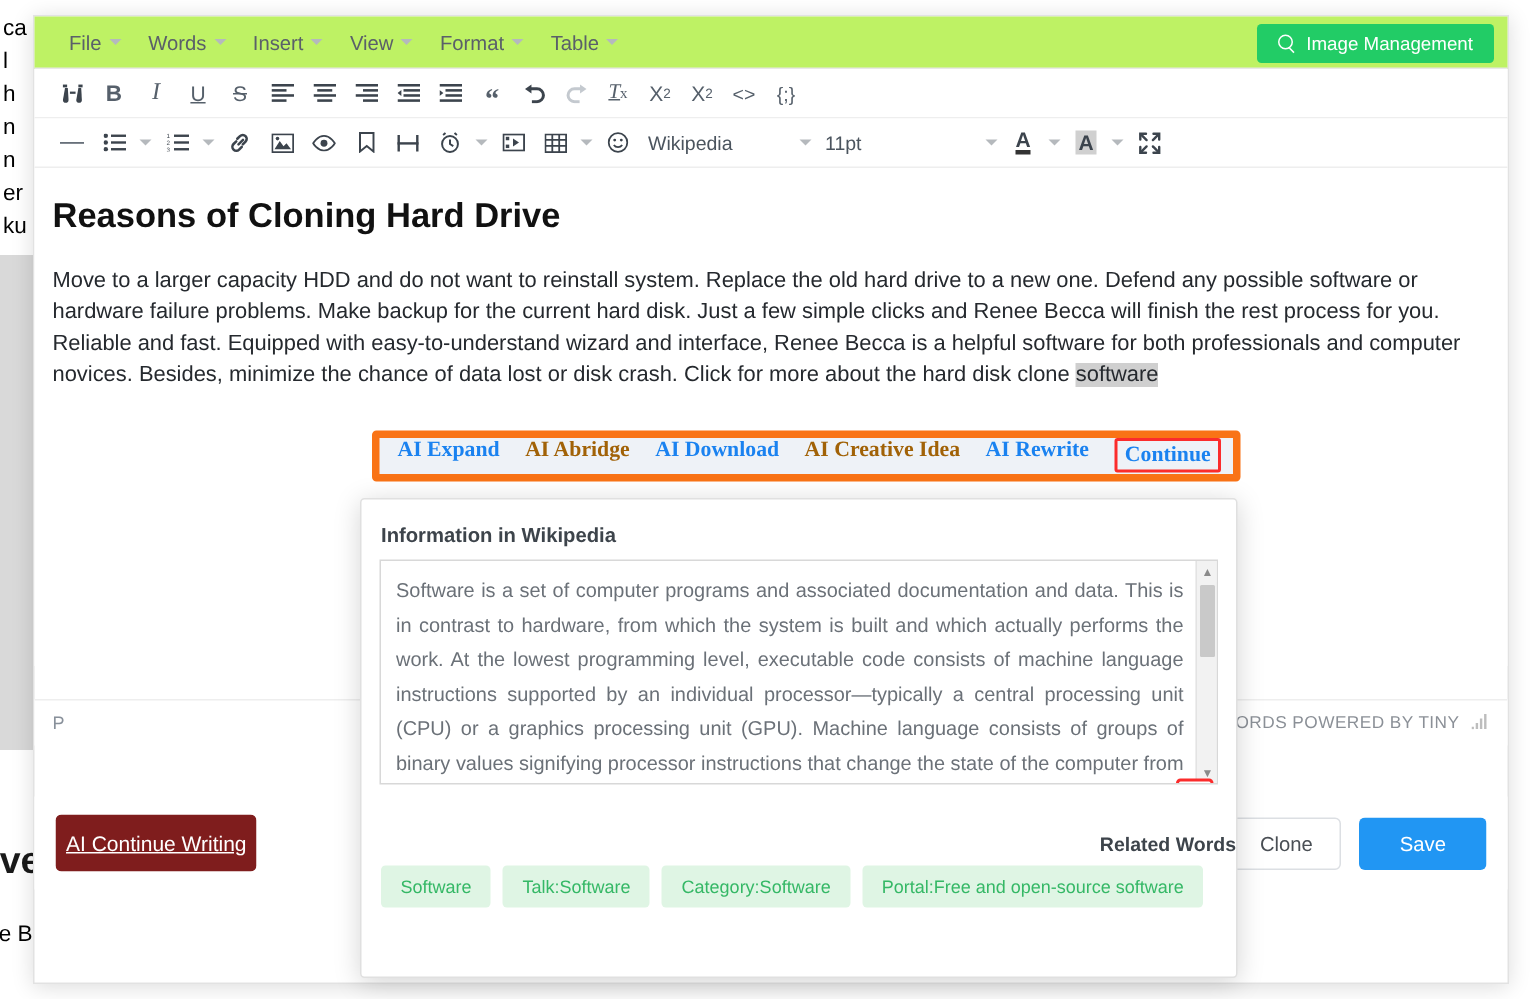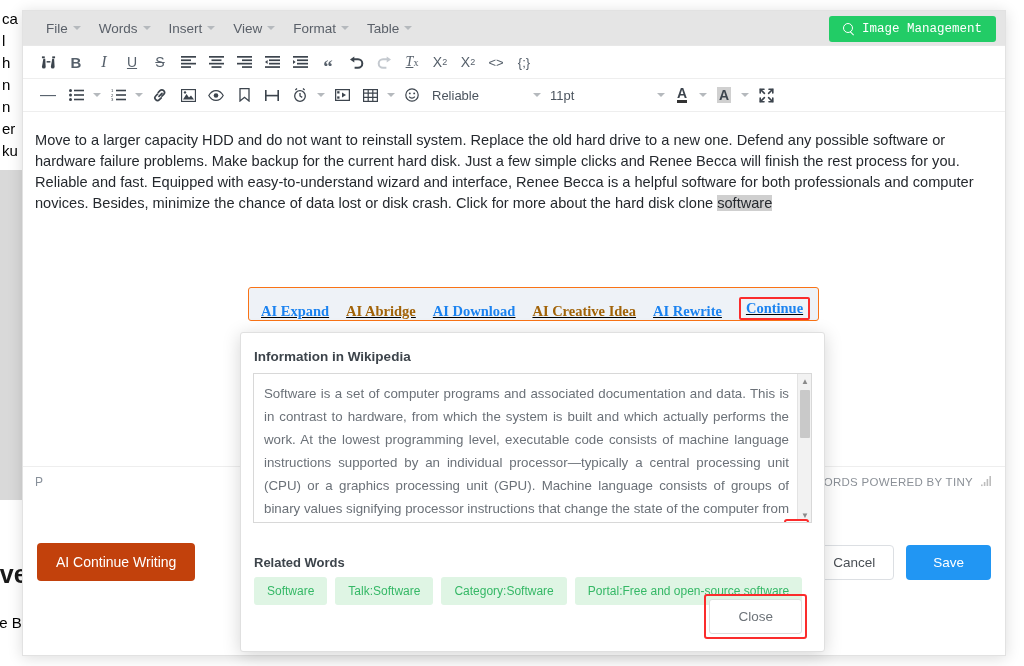--- a/index.html
+++ b/index.html
@@ -44,21 +44,21 @@
     box-shadow: 0 2px 14px rgba(0,0,0,.14);
   }
 
   
   #menubar {
     position: relative;
     height: 35px;
     border-bottom: 1px solid #e8e8e8;
     display: flex; 
     padding-left: 14px;
-    background: #e5e5e5;
+    background: #bef264;
   }
   .menu-item {
     display: flex; align-items: center; gap: 5px;
     font-size: 13.5px; color: #5a6069;
     padding: 3px 9px; border-radius: 3px;
     cursor: pointer;
   }
   .caret-dn {
     width: 0; height: 0;
     border-left: 4px solid transparent;
@@ -70,21 +70,21 @@
     position: absolute; right: 9px; top: 5px;
     height: 26px;
     background: #22cc66;
     color: #fff;
     border-radius: 3px;
     display: flex; align-items: center; gap: 7px;
     padding: 0 14px;
     font-size: 12.5px;
     cursor: pointer;
     border: none;
-    font-family: Liberation Mono, monospace;
+    font-family: Liberation Sans, sans-serif;
     margin-left: 24px;
   }
   .srch-ico { width: 12px; height: 12px; position: relative; display:inline-block;}
   .srch-ico::before {
     content: ""; position: absolute; left: 0; top: 0;
     width: 8px; height: 8px; border: 1.4px solid #fff; border-radius: 50%;
   }
   .srch-ico::after {
     content: ""; position: absolute; left: 7.5px; top: 7.5px;
     width: 5px; height: 1.4px; background: #fff;
@@ -174,37 +174,36 @@
     background: #fff;
   }
   .btn {
     font-size: 13.5px;
     border-radius: 4px;
     padding: 9px 18px;
     cursor: pointer;
     border: 1px solid transparent;
     font-family: "Liberation Sans", sans-serif;
   }
-  #ai-continue-writing-button { background: #c2410c; color: #fff; padding: 10px 18px; font-size: 14px; }
+  #ai-continue-writing-button { background: #7f1d1d; color: #fff; padding: 10px 6px; font-size: 14px; text-decoration: underline; }
   #cancel-button { background: #fff; color: #4a4f55; border: 1px solid #dcdfe3; margin-left: auto; }
   #save-button { background: #2196f3; color: #fff; margin-left: 12px; padding: 9px 26px; }
 
   
   #ai-toolbar {
     position: absolute;
     left: 248px; top: 287px;
     height: 34px;
     background: #eef2f7;
-    border: 1px solid #f97316;
+    border: 5px solid #f97316;
     border-radius: 3px;
-    display: flex; align-items: flex-end;
+    display: flex; align-items: flex-start;
     padding: 0 12px;
     gap: 17px;
     z-index: 30;
-    text-decoration: underline;
   }
   .ai-opt {
     font-size: 14.5px; font-weight: bold; color: #1a82f0;
     cursor: pointer; font-family: "Liberation Serif", serif;
     white-space: nowrap;
   }
   .ai-opt.disabled { color: #a16207; cursor: default; }
   .ai-opt.boxed {
     border: 2px solid #fb2c2c;
     padding: 1px 5px;
@@ -266,20 +265,21 @@
   }
   #copy-button {
     width: 19px; height: 19px;
     display: flex; align-items: center; justify-content: center;
     cursor: pointer;
   }
 
   #related-words-title {
     font-size: 13px; font-weight: bold; color: #3d444b;
     padding: 32px 0 7px 13px;
+    text-align: right;
   }
   #related-words-list {
     display: flex; gap: 8px; padding-left: 13px; flex-wrap: wrap;
   }
   .rw-tag {
     background: #dff5e4;
     color: #35b866;
     font-size: 12px;
     padding: 7px 13px;
     border-radius: 3px;
@@ -539,21 +539,21 @@
     <div class="tb">
       <svg width="14" height="14" viewBox="0 0 14 14">
           <circle cx="7" cy="7" r="6.2" stroke="#3c444d" stroke-width="1.2" fill="none"></circle>
       <circle cx="4.8" cy="5.4" r="0.95" fill="#3c444d"></circle>
           <circle cx="9.2" cy="5.4" r="0.95" fill="#3c444d"></circle>
       <path d="M4.2 8.6 a3.4 3.4 0 005.6 0" stroke="#3c444d" stroke-width="1.2" fill="none"></path>
         </svg>
     </div>
 
     <div class="sel-box fmt-label">
-      <span style="flex:1">Reliable</span>
+      <span style="flex:1">Wikipedia</span>
     </div>
     <div class="tb-caret">
         <span class="caret-dn"></span>
       </div>
     <div class="sel-box fsz-label">
       <span style="flex:1">11pt</span>
     </div>
     <div class="tb-caret">
         <span class="caret-dn"></span>
       </div>
@@ -580,20 +580,21 @@
         <path d="M1.6 1.6 L5.4 5.4"></path>
             <path d="M13.4 1.6 L9.6 5.4"></path>
             <path d="M13.4 13.4 L9.6 9.6"></path>
             <path d="M1.6 13.4 L5.4 9.6"></path>
           </g>
         </svg>
     </div>
   </div>
 
   <div id="editor-content">
+    <div id="doc-title">Reasons of Cloning Hard Drive</div>
     <div id="doc-body"><span>Move to a larger capacity HDD and do not want to reinstall system. Replace the old hard drive to a new one. Defend any possible software or hardware failure problems. Make backup for the current hard disk. Just a few simple clicks and Renee Becca will finish the rest process for you. Reliable and fast. Equipped with easy-to-understand wizard and interface, Renee Becca is a helpful software for both professionals and computer novices. Besides, minimize the chance of data lost or disk crash. Click for more about the hard disk clone </span><span class="sel-word">software</span></div>
   </div>
 
   <div id="statusbar">
     <div id="status-path">P</div>
     <div id="status-right">
       <span>97 WORDS POWERED BY TINY</span>
       <span class="resize-grip">
         <svg width="11" height="11" viewBox="0 0 11 11">
             <g fill="#bdbdbd">
@@ -602,21 +603,21 @@
           <rect x="2.8" y="6" width="1.6" height="4"></rect>
               <rect x="0" y="8.5" width="1.6" height="1.6"></rect>
             </g>
           </svg>
       </span>
     </div>
   </div>
 
   <div id="footer-bar">
     <button class="btn" id="ai-continue-writing-button">AI Continue Writing</button>
-    <button class="btn" id="cancel-button">Cancel</button>
+    <button class="btn" id="cancel-button">Clone</button>
     <button class="btn" id="save-button">Save</button>
   </div>
 </div>
 
 <div id="ai-toolbar">
   <div class="ai-opt">AI Expand</div>
   <div class="ai-opt disabled">AI Abridge</div>
   <div class="ai-opt">AI Download</div>
   <div class="ai-opt disabled">AI Creative Idea</div>
   <div class="ai-opt">AI Rewrite</div>
@@ -641,16 +642,13 @@
   </div>
 
   <div id="related-words-title">Related Words</div>
   <div id="related-words-list">
     <div class="rw-tag">Software</div>
     <div class="rw-tag">Talk:Software</div>
     <div class="rw-tag">Category:Software</div>
     <div class="rw-tag">Portal:Free and open-source software</div>
   </div>
 
-  <div id="close-button-wrap">
-    <button id="close-button">Close</button>
-  </div>
 </div>
 
 </body></html>

